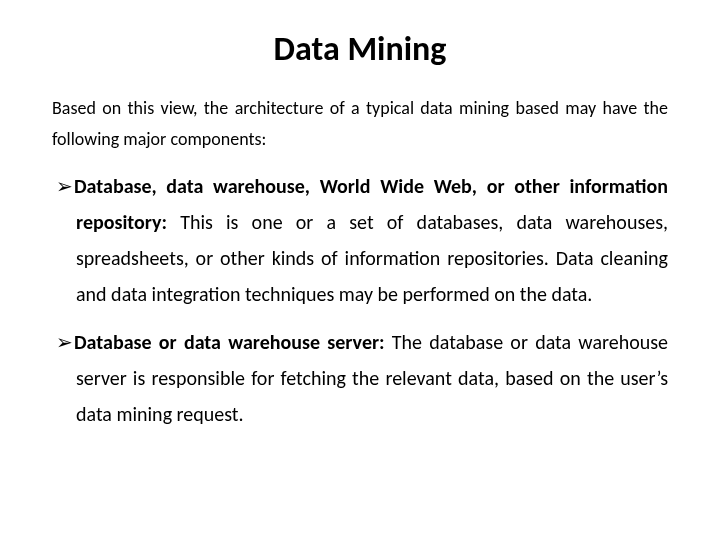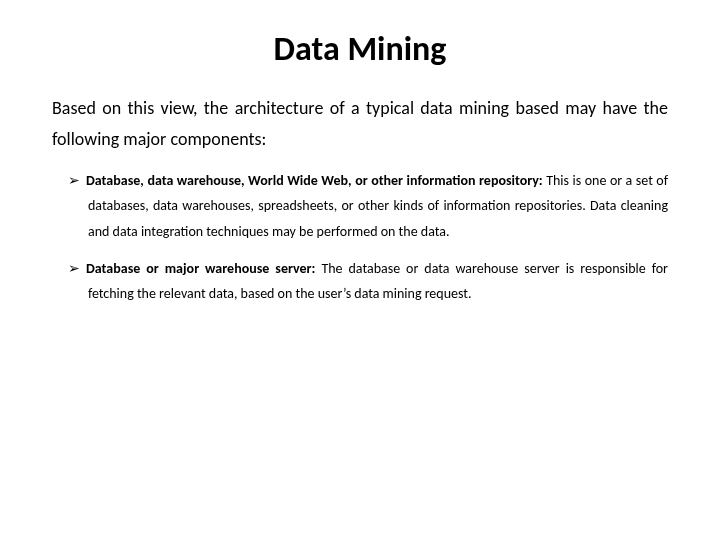--- a/index.html
+++ b/index.html
@@ -24,26 +24,26 @@
     font-weight: 700;
     margin: 0 0 24px 0;
   }
   .intro {
     font-size: 18px;
     line-height: 1.7;
     text-align: justify;
     margin: 0 0 14px 0;
   }
   .item {
-    font-size: 14px;
+    font-size: 20px;
     line-height: 1.8;
     text-align: justify;
     padding-left: 20px;
     text-indent: -20px;
-    margin: 0 0 12px 16px;
+    margin: 0 0 12px 4px;
   }
   .arrow {
     display: inline-block;
     width: 18px;
     text-indent: 0;
     font-family: Arial, sans-serif;
   }
   .bold { font-weight: 700; }
 </style>
 </head>
@@ -53,16 +53,16 @@
 
   <h1 class="title">Data Mining</h1>
 
   <p class="intro">Based on this view, the architecture of a typical data mining based may have the following major components:</p>
 
   <p class="item">
     <span class="arrow">➢ </span><span class="bold">Database, data warehouse, World Wide Web, or other information repository:</span><span> This is one or a set of databases, data warehouses, spreadsheets, or other kinds of information repositories. Data cleaning and data integration techniques may be performed on the data.</span>
   </p>
 
   <p class="item">
-    <span class="arrow">➢</span><span class="bold">Database or major warehouse server:</span><span> The database or data warehouse server is responsible for fetching the relevant data, based on the user’s data mining request.</span>
+    <span class="arrow">➢</span><span class="bold">Database or data warehouse server:</span><span> The database or data warehouse server is responsible for fetching the relevant data, based on the user’s data mining request.</span>
   </p>
 
 </div>
 
 </body></html>

